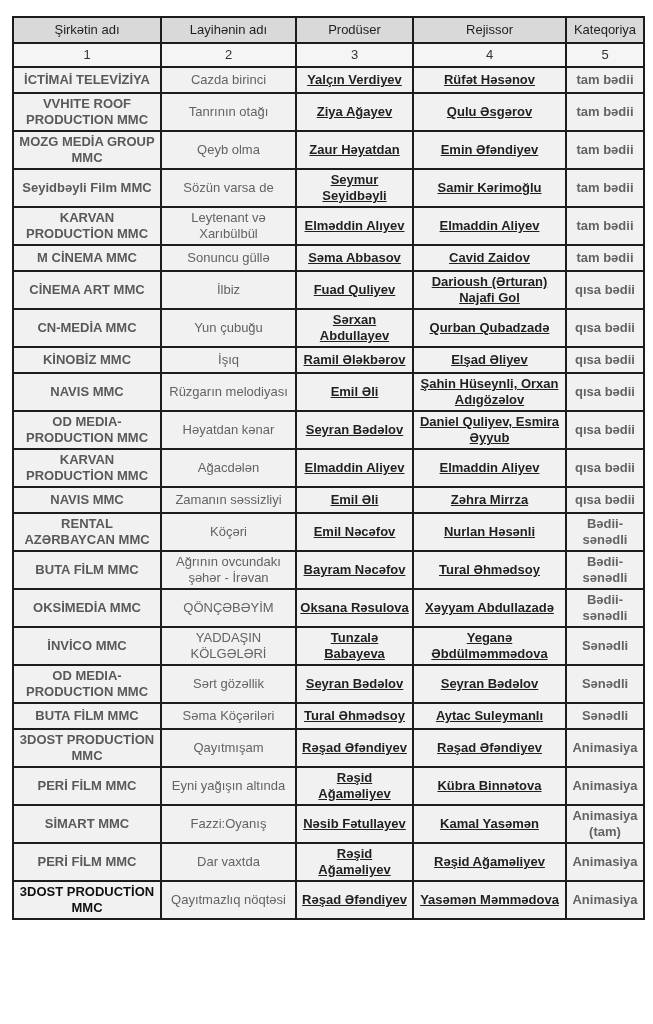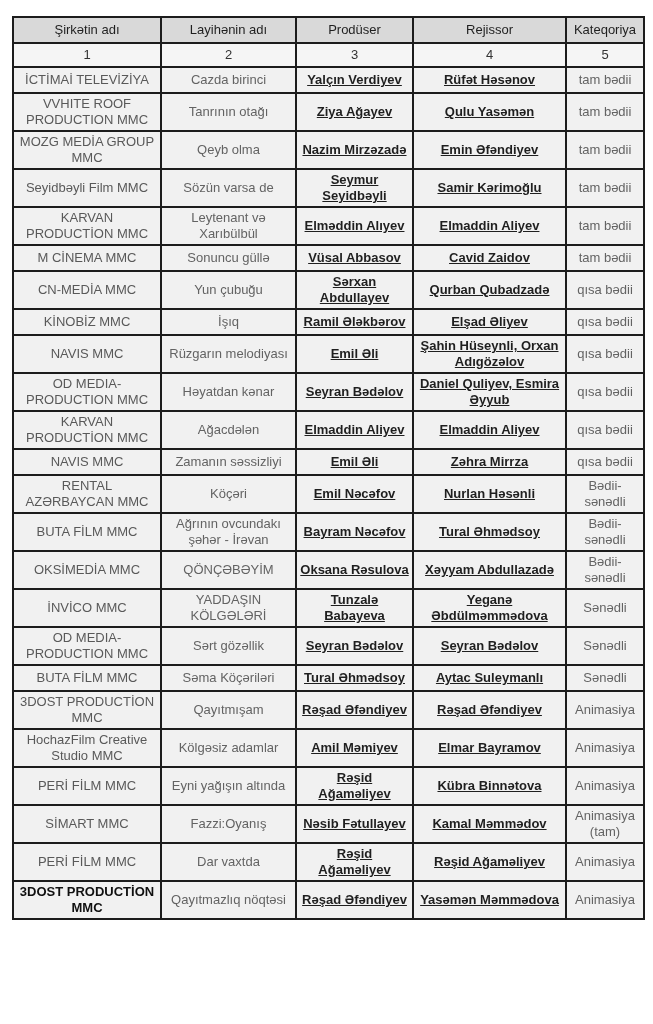--- a/index.html
+++ b/index.html
@@ -49,24 +49,24 @@
     color:#333333;
     font-weight:400;
     height:18px;
   }
   
   table.film-table tbody td{
     background:var(--cell-bg);
     height:26px;
     box-sizing:border-box;
   }
-  td.col-company{color:var(--muted-text);font-weight:400;}
+  td.col-company{color:var(--muted-text);font-weight:700;}
   td.col-project{color:#636363;font-weight:400;}
   td.col-producer,td.col-director{color:var(--dark-text);font-weight:700;text-decoration:underline;}
-  td.col-category{color:#636363;font-weight:400;font-size:12.5px;}
+  td.col-category{color:#636363;font-weight:700;font-size:12.5px;}
   td.bold-cell{color:#101010;font-weight:700;}
 </style>
 </head>
 <body>
 
 <div class="page">
   <table class="film-table">
     <colgroup>
       <col style="width:148px">
       <col style="width:135px">
@@ -95,50 +95,57 @@
           <td class="col-company">İCTİMAİ TELEVİZİYA</td>
           <td class="col-project">Cazda birinci</td>
           <td class="col-producer">Yalçın Verdiyev</td>
           <td class="col-director">Rüfət Həsənov</td>
           <td class="col-category">tam bədii</td>
         </tr>
         <tr>
           <td class="col-company">VVHITE ROOF PRODUCTION MMC</td>
           <td class="col-project">Tanrının otağı</td>
           <td class="col-producer">Ziya Ağayev</td>
-          <td class="col-director">Qulu Yasəmən</td>
+          <td class="col-director">Qulu Əsgərov</td>
           <td class="col-category">tam bədii</td>
         </tr>
         <tr>
           <td class="col-company">MOZG MEDİA GROUP MMC</td>
           <td class="col-project">Qeyb olma</td>
-          <td class="col-producer">Nazim Mirzəzadə</td>
+          <td class="col-producer">Zaur Həyatdan</td>
           <td class="col-director">Emin Əfəndiyev</td>
           <td class="col-category">tam bədii</td>
         </tr>
         <tr>
           <td class="col-company">Seyidbəyli Film MMC</td>
           <td class="col-project">Sözün varsa de</td>
           <td class="col-producer">Seymur Seyidbəyli</td>
           <td class="col-director">Samir Kərimoğlu</td>
           <td class="col-category">tam bədii</td>
         </tr>
         <tr>
           <td class="col-company">KARVAN PRODUCTİON MMC</td>
           <td class="col-project">Leytenant və Xarıbülbül</td>
           <td class="col-producer">Elməddin Alıyev</td>
           <td class="col-director">Elmaddin Aliyev</td>
           <td class="col-category">tam bədii</td>
         </tr>
         <tr>
           <td class="col-company">M CİNEMA MMC</td>
           <td class="col-project">Sonuncu güllə</td>
-          <td class="col-producer">Vüsal Abbasov</td>
+          <td class="col-producer">Səma Abbasov</td>
           <td class="col-director">Cavid Zaidov</td>
           <td class="col-category">tam bədii</td>
+        </tr>
+        <tr>
+          <td class="col-company">CİNEMA ART MMC</td>
+          <td class="col-project">İlbiz</td>
+          <td class="col-producer">Fuad Quliyev</td>
+          <td class="col-director">Darioush (Ərturan) Najafi Gol</td>
+          <td class="col-category">qısa bədii</td>
         </tr>
         <tr>
           <td class="col-company">CN-MEDİA MMC</td>
           <td class="col-project">Yun çubuğu</td>
           <td class="col-producer">Sərxan Abdullayev</td>
           <td class="col-director">Qurban Qubadzadə</td>
           <td class="col-category">qısa bədii</td>
         </tr>
         <tr>
           <td class="col-company">KİNOBİZ MMC</td>
@@ -218,38 +225,31 @@
           <td class="col-category">Sənədli</td>
         </tr>
         <tr>
           <td class="col-company">3DOST PRODUCTİON MMC</td>
           <td class="col-project">Qayıtmışam</td>
           <td class="col-producer">Rəşad Əfəndiyev</td>
           <td class="col-director">Rəşad Əfəndiyev</td>
           <td class="col-category">Animasiya</td>
         </tr>
         <tr>
-          <td class="col-company">HochazFilm Creative Studio MMC</td>
-          <td class="col-project">Kölgəsiz adamlar</td>
-          <td class="col-producer">Amil Məmiyev</td>
-          <td class="col-director">Elmar Bayramov</td>
-          <td class="col-category">Animasiya</td>
-        </tr>
-        <tr>
           <td class="col-company">PERİ FİLM MMC</td>
           <td class="col-project">Eyni yağışın altında</td>
           <td class="col-producer">Rəşid Ağaməliyev</td>
           <td class="col-director">Kübra Binnətova</td>
           <td class="col-category">Animasiya</td>
         </tr>
         <tr>
           <td class="col-company">SİMART MMC</td>
           <td class="col-project">Fazzi:Oyanış</td>
           <td class="col-producer">Nəsib Fətullayev</td>
-          <td class="col-director">Kamal Məmmədov</td>
+          <td class="col-director">Kamal Yasəmən</td>
           <td class="col-category">Animasiya (tam)</td>
         </tr>
         <tr>
           <td class="col-company">PERİ FİLM MMC</td>
           <td class="col-project">Dar vaxtda</td>
           <td class="col-producer">Rəşid Ağaməliyev</td>
           <td class="col-director">Rəşid Ağaməliyev</td>
           <td class="col-category">Animasiya</td>
         </tr>
         <tr>

